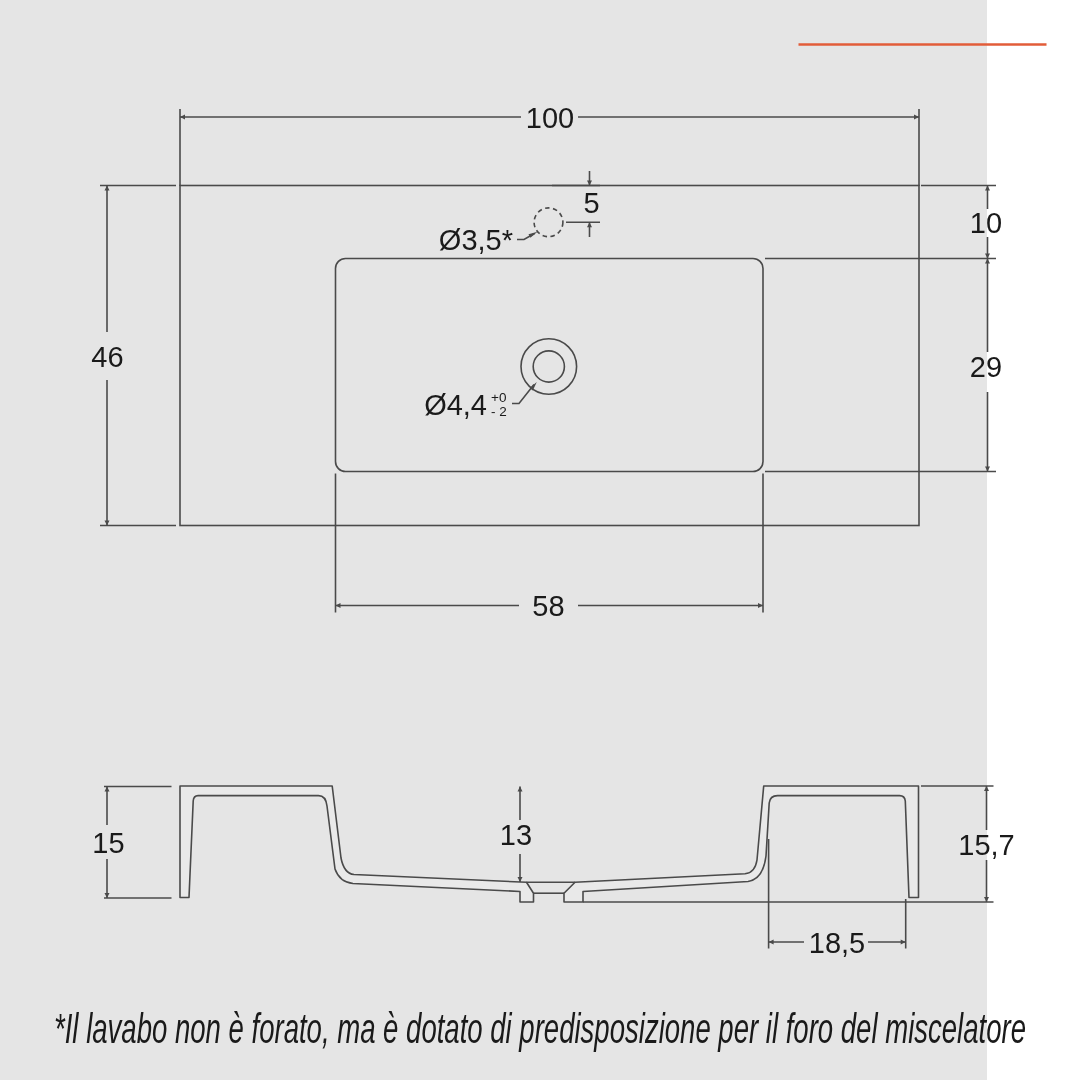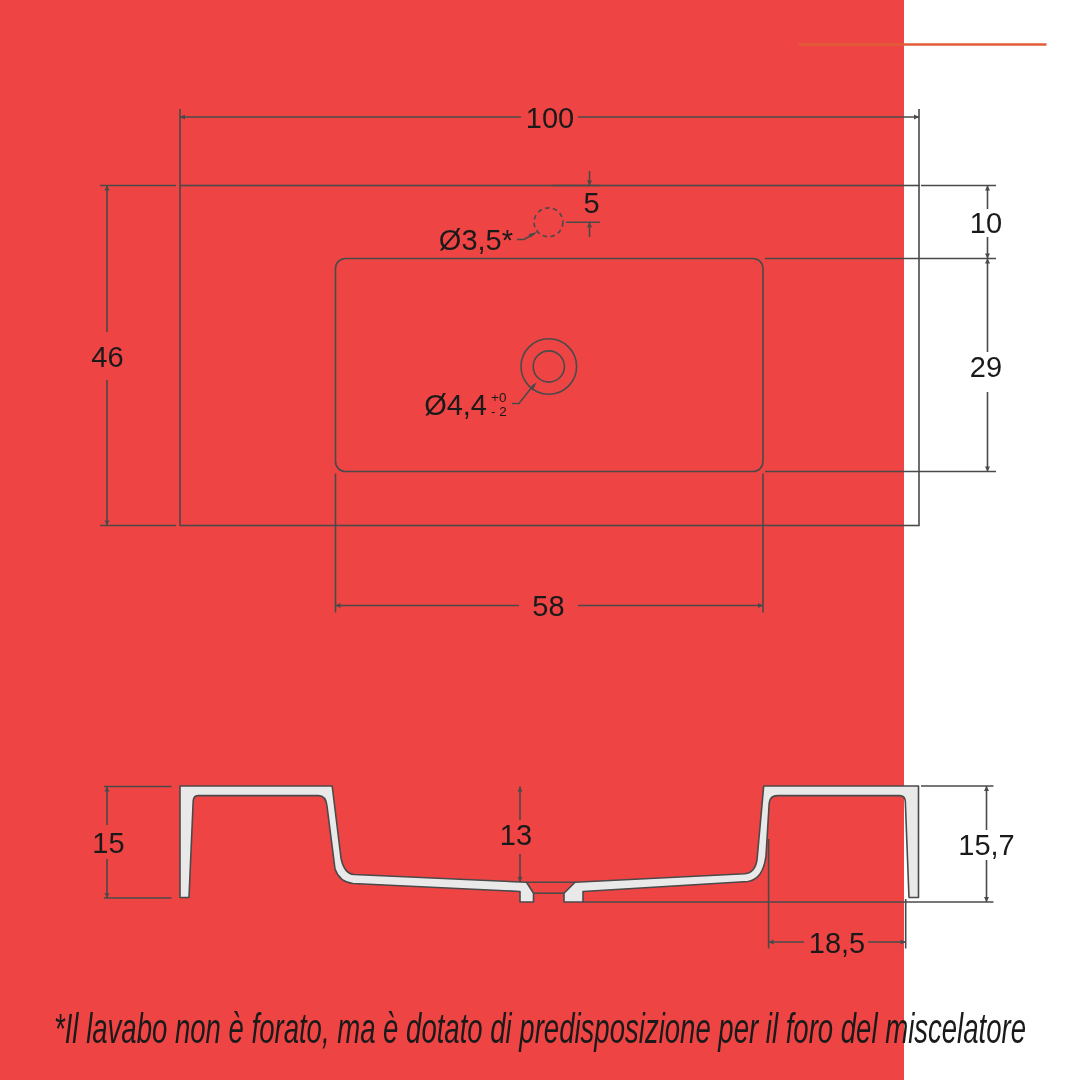--- a/index.html
+++ b/index.html
@@ -1,16 +1,16 @@
 <!DOCTYPE html>
 <html><head>
 <meta charset="utf-8">
 <style>
   html,body{margin:0;padding:0;background:#ffffff;}
-  .wrap{width:904px;height:1080px;position:relative;background:#ef4444;}
+  .wrap{width:987px;height:1080px;position:relative;background:#e5e5e5;}
   svg{display:block;}
   text{font-family:"Liberation Sans",sans-serif;fill:#1a1a1a;}
 </style>
 </head>
 <body>
 <div class="wrap">
 <svg width="1080" height="1080" viewBox="0 0 1080 1080">
   <defs></defs>
   <g stroke="#4a4a4a" stroke-width="1.6" fill="none">
 

